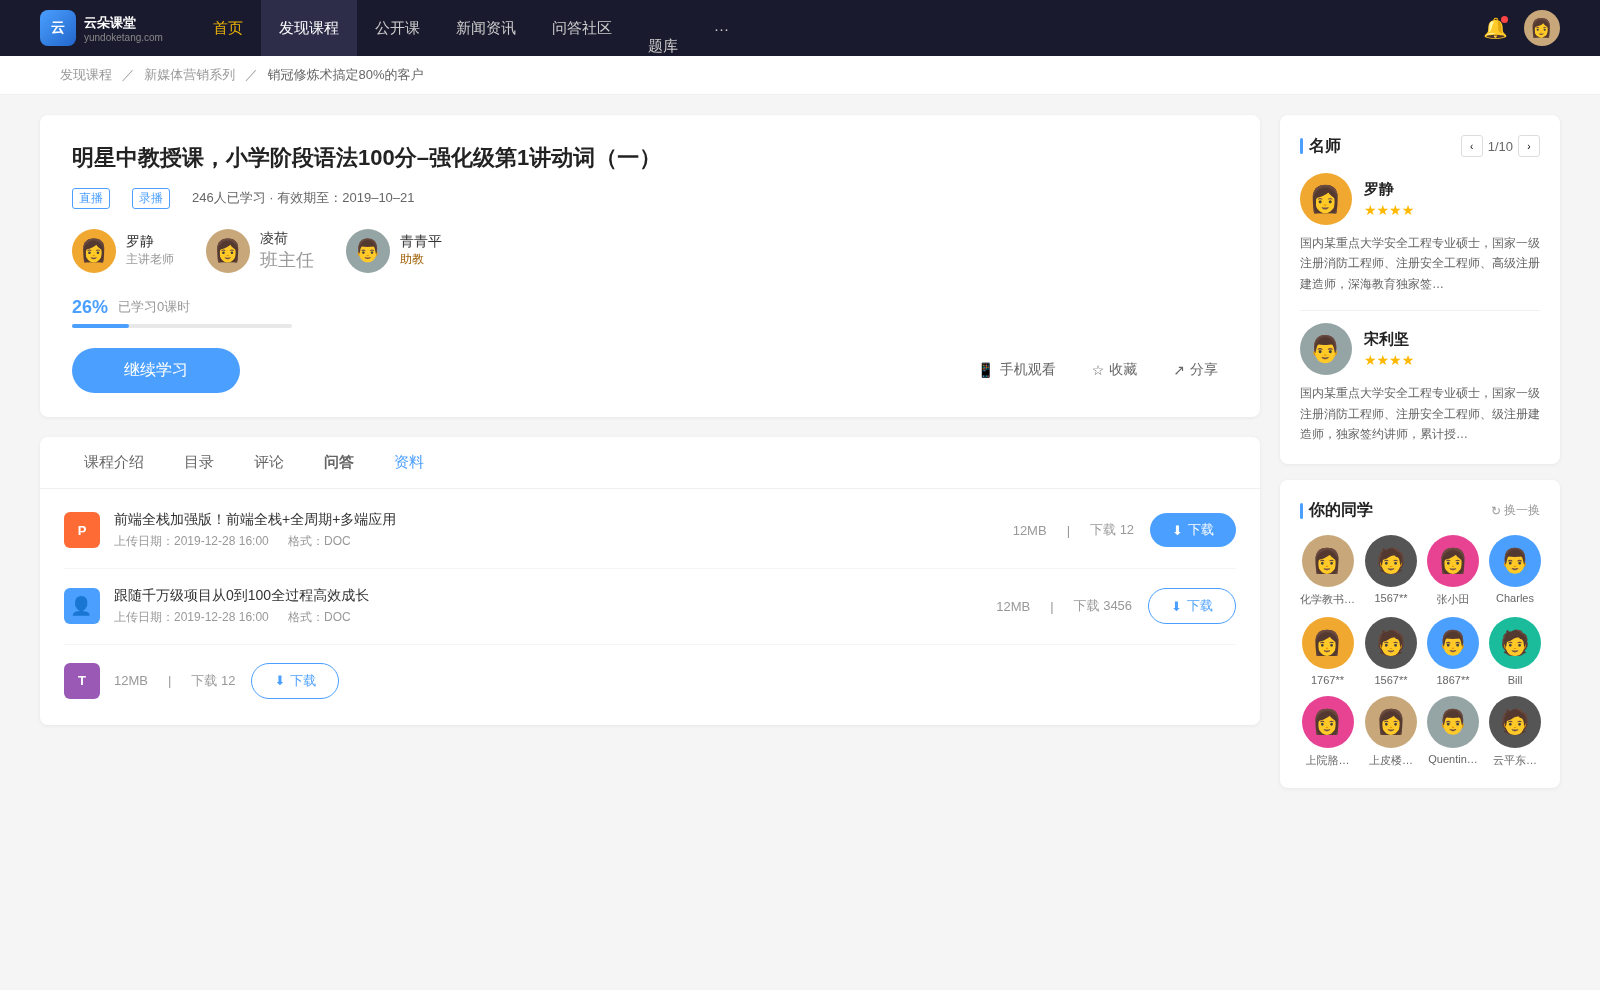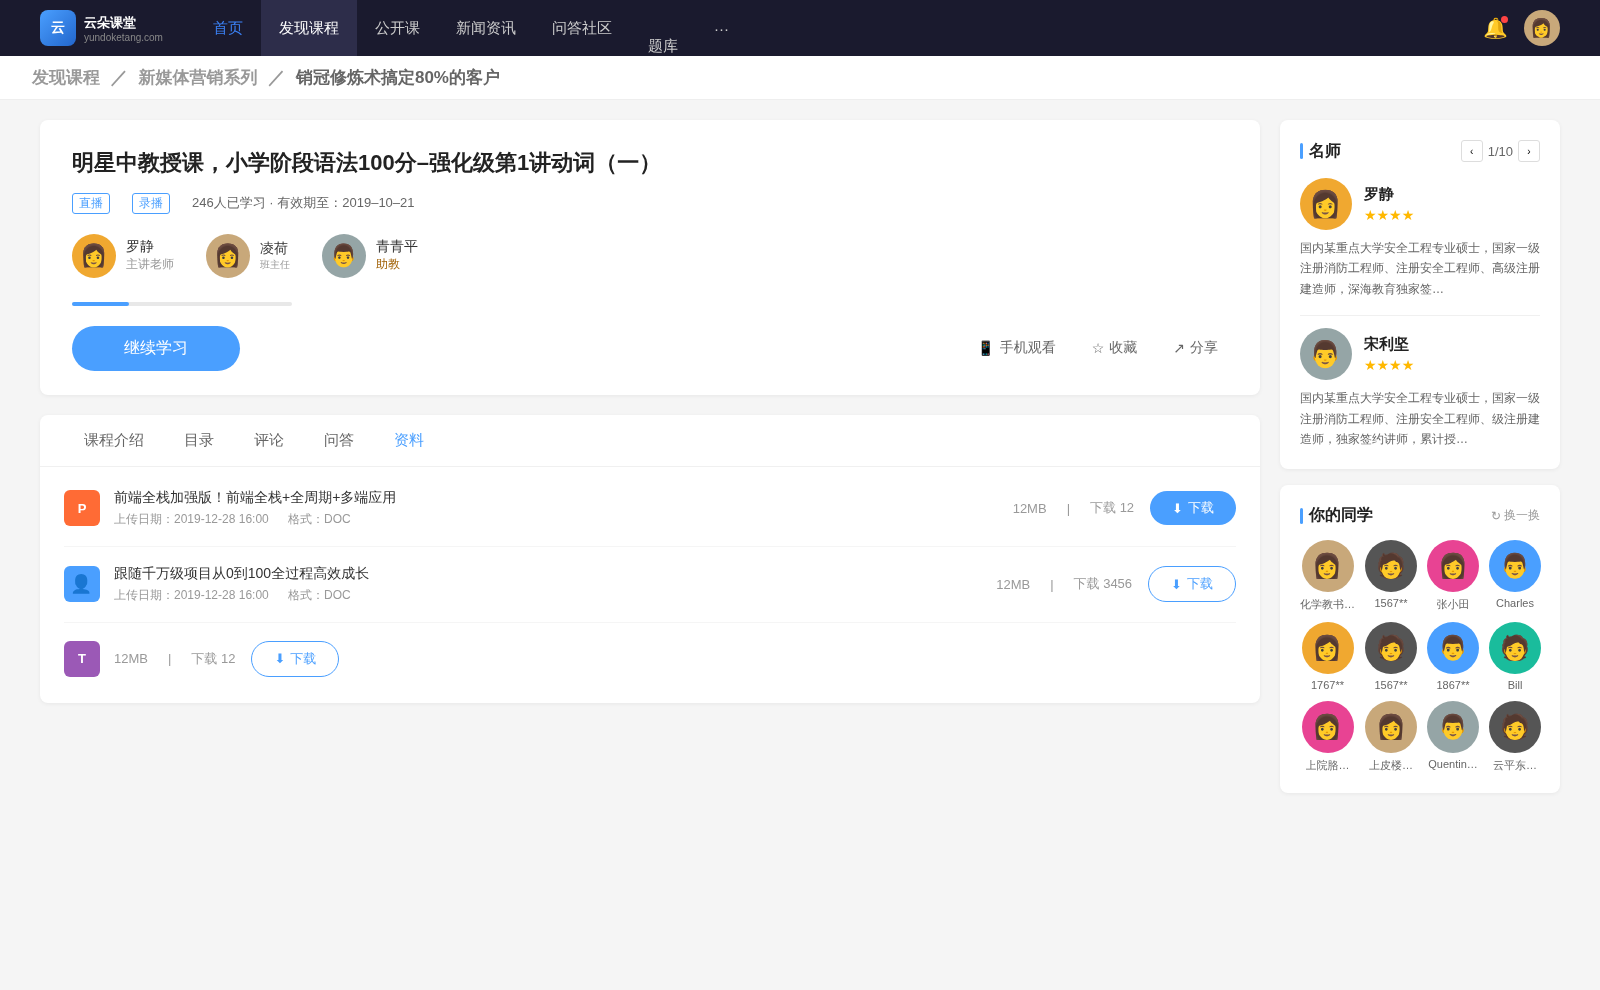--- a/index.html
+++ b/index.html
@@ -10,38 +10,38 @@
 
 <nav style="background:#1a1a2e; height:56px; display:flex; align-items:center; padding:0 40px;">
   <div style="display:flex; align-items:center; gap:8px; margin-right:32px; cursor:pointer;">
     <div style="width:36px;height:36px;background:linear-gradient(135deg,#4a9fff,#2266cc);border-radius:8px;display:flex;align-items:center;justify-content:center;color:white;font-size:14px;font-weight:bold;">云</div>
     <div>
       <div style="color:white;font-size:13px;font-weight:bold;">云朵课堂</div>
       <div style="color:#888;font-size:10px;">yundoketang.com</div>
     </div>
   </div>
   <div style="display:flex;align-items:center;flex:1;">
-    <div style="color:#3b82f6;padding:0 18px;height:56px;display:flex;align-items:center;cursor:pointer;font-size:15px;">首页</div>
+    <div style="color:#eab308;padding:0 18px;height:56px;display:flex;align-items:center;cursor:pointer;font-size:15px;">首页</div>
     <div style="color:white;padding:0 18px;height:56px;display:flex;align-items:center;cursor:pointer;font-size:15px;background:#2d2d4a;">发现课程</div>
     <div style="color:#ccc;padding:0 18px;height:56px;display:flex;align-items:center;cursor:pointer;font-size:15px;">公开课</div>
     <div style="color:#ccc;padding:0 18px;height:56px;display:flex;align-items:center;cursor:pointer;font-size:15px;">新闻资讯</div>
     <div style="color:#ccc;padding:0 18px;height:56px;display:flex;align-items:center;cursor:pointer;font-size:15px;">问答社区</div>
     <div style="color:#ccc;padding:0 18px;height:56px;display:flex;align-items:center;cursor:pointer;font-size:15px;margin-top:37px;">题库</div>
     <div style="color:#ccc;padding:0 18px;height:56px;display:flex;align-items:center;cursor:pointer;font-size:15px;">···</div>
   </div>
   <div style="display:flex;align-items:center;gap:16px;">
     <div style="position:relative;color:#ccc;cursor:pointer;font-size:20px;">
       🔔
       <span style="position:absolute;top:0;right:0;width:7px;height:7px;background:#ff4444;border-radius:50%;"></span>
     </div>
     <div style="width:36px;height:36px;border-radius:50%;background:#c8a87a;display:flex;align-items:center;justify-content:center;cursor:pointer;font-size:18px;">👩</div>
   </div>
 </nav>
 
-<div style="background:white;padding:10px 32px;border-bottom:1px solid #eee;font-size:17px;color:#999;font-weight:bold;">
+<div style="background:white;padding:10px 60px;border-bottom:1px solid #eee;font-size:13px;color:#999;">
   <a href="#" style="color:#999;text-decoration:none;">发现课程</a>
   <span style="margin:0 6px;">／</span>
   <a href="#" style="color:#999;text-decoration:none;">新媒体营销系列</a>
   <span style="margin:0 6px;">／</span>
   <span style="color:#666;">销冠修炼术搞定80%的客户</span>
 </div>
 
 <div style="display:flex;gap:20px;padding:20px 40px;background:#f5f5f5;min-height:calc(990px - 76px);">
 
   <div style="flex:1;min-width:0;">
@@ -58,32 +58,36 @@
           <div style="width:44px;height:44px;border-radius:50%;background:#f0a830;display:flex;align-items:center;justify-content:center;font-size:22px;">👩</div>
           <div>
             <div style="font-size:14px;color:#333;font-weight:500;">罗静</div>
             <div style="font-size:12px;color:#999;">主讲老师</div>
           </div>
         </div>
         <div style="display:flex;align-items:center;gap:10px;">
           <div style="width:44px;height:44px;border-radius:50%;background:#c8a87a;display:flex;align-items:center;justify-content:center;font-size:22px;">👩</div>
           <div>
             <div style="font-size:14px;color:#333;font-weight:500;">凌荷</div>
-            <div style="font-size:10px;color:#999;">班主任</div>
+            <div style="font-size:18px;color:#999;">班主任</div>
           </div>
         </div>
         <div style="display:flex;align-items:center;gap:10px;">
           <div style="width:44px;height:44px;border-radius:50%;background:#95a5a6;display:flex;align-items:center;justify-content:center;font-size:22px;">👨</div>
           <div>
             <div style="font-size:14px;color:#333;font-weight:500;">青青平</div>
             <div style="font-size:12px;color:#a16207;">助教</div>
           </div>
         </div>
       </div>
       <div style="margin-bottom:20px;">
+        <div style="display:flex;align-items:center;gap:10px;margin-bottom:6px;">
+          <span style="color:#4a9fff;font-size:18px;font-weight:bold;">26%</span>
+          <span style="color:#999;font-size:13px;">已学习0课时</span>
+        </div>
         <div style="height:4px;background:#e8e8e8;border-radius:2px;width:220px;">
           <div style="height:4px;background:#4a9fff;border-radius:2px;width:26%;"></div>
         </div>
       </div>
       <div style="display:flex;align-items:center;justify-content:space-between;">
         <button style="background:#4a9fff;color:white;border:none;border-radius:24px;padding:12px 52px;font-size:16px;cursor:pointer;font-weight:500;">继续学习</button>
         <div style="display:flex;gap:16px;">
           <button style="display:flex;align-items:center;gap:5px;color:#666;background:none;border:none;cursor:pointer;font-size:14px;padding:6px 10px;">
             <span>📱</span>
             <span>手机观看</span>
@@ -98,21 +102,21 @@
           </button>
         </div>
       </div>
     </div>
 
     <div style="background:white;border-radius:8px;box-shadow:0 1px 4px rgba(0,0,0,0.06);">
       <div style="display:flex;border-bottom:1px solid #f0f0f0;padding:0 24px;">
         <div style="padding:16px 20px;cursor:pointer;font-size:15px;color:#666;">课程介绍</div>
         <div style="padding:16px 20px;cursor:pointer;font-size:15px;color:#666;">目录</div>
         <div style="padding:16px 20px;cursor:pointer;font-size:15px;color:#666;">评论</div>
-        <div style="padding:16px 20px;cursor:pointer;font-size:15px;color:#666;">问答</div>
+        <div style="padding:16px 20px;cursor:pointer;font-size:15px;color:#666;font-weight:bold;">问答</div>
         <div style="padding:16px 20px;cursor:pointer;font-size:15px;color:#4a9fff;font-weight:500;position:relative;">资料</div>
       </div>
       <div style="padding:4px 24px 8px;">
 
         <div style="display:flex;align-items:center;padding:18px 0;border-bottom:1px solid #f5f5f5;">
           <div style="width:36px;height:36px;border-radius:6px;background:#ff6b35;display:flex;align-items:center;justify-content:center;color:white;font-weight:bold;font-size:13px;margin-right:14px;flex-shrink:0;">P</div>
           <div style="flex:1;">
             <div style="font-size:14px;color:#333;margin-bottom:4px;font-weight:500;">前端全栈加强版！前端全栈+全周期+多端应用</div>
             <div style="font-size:12px;color:#999;">
               <span>上传日期：2019-12-28  16:00</span>

